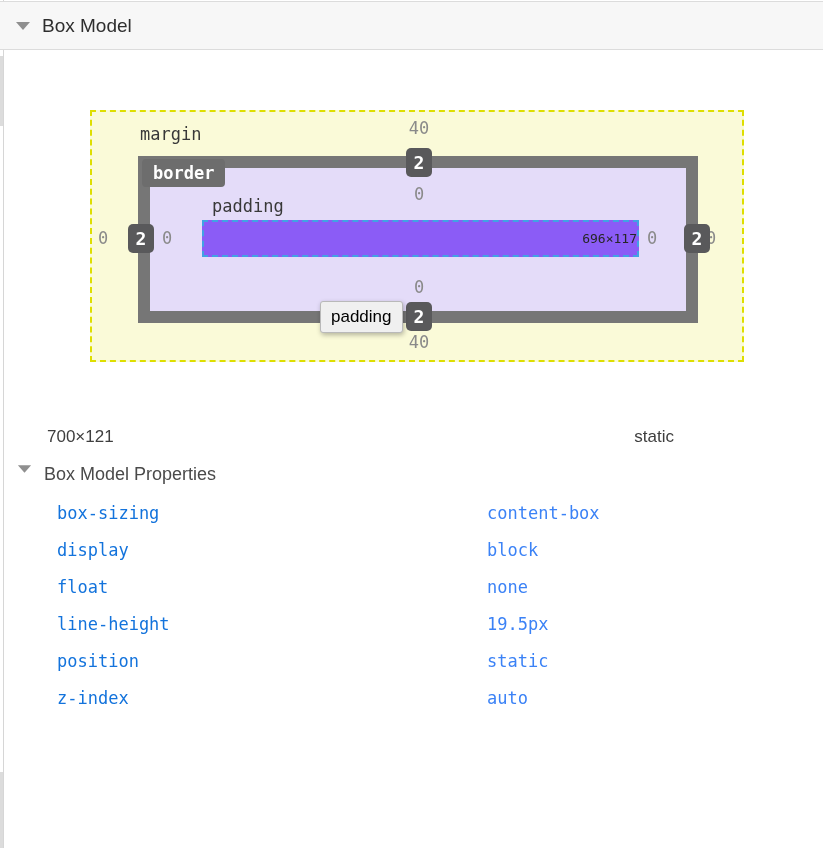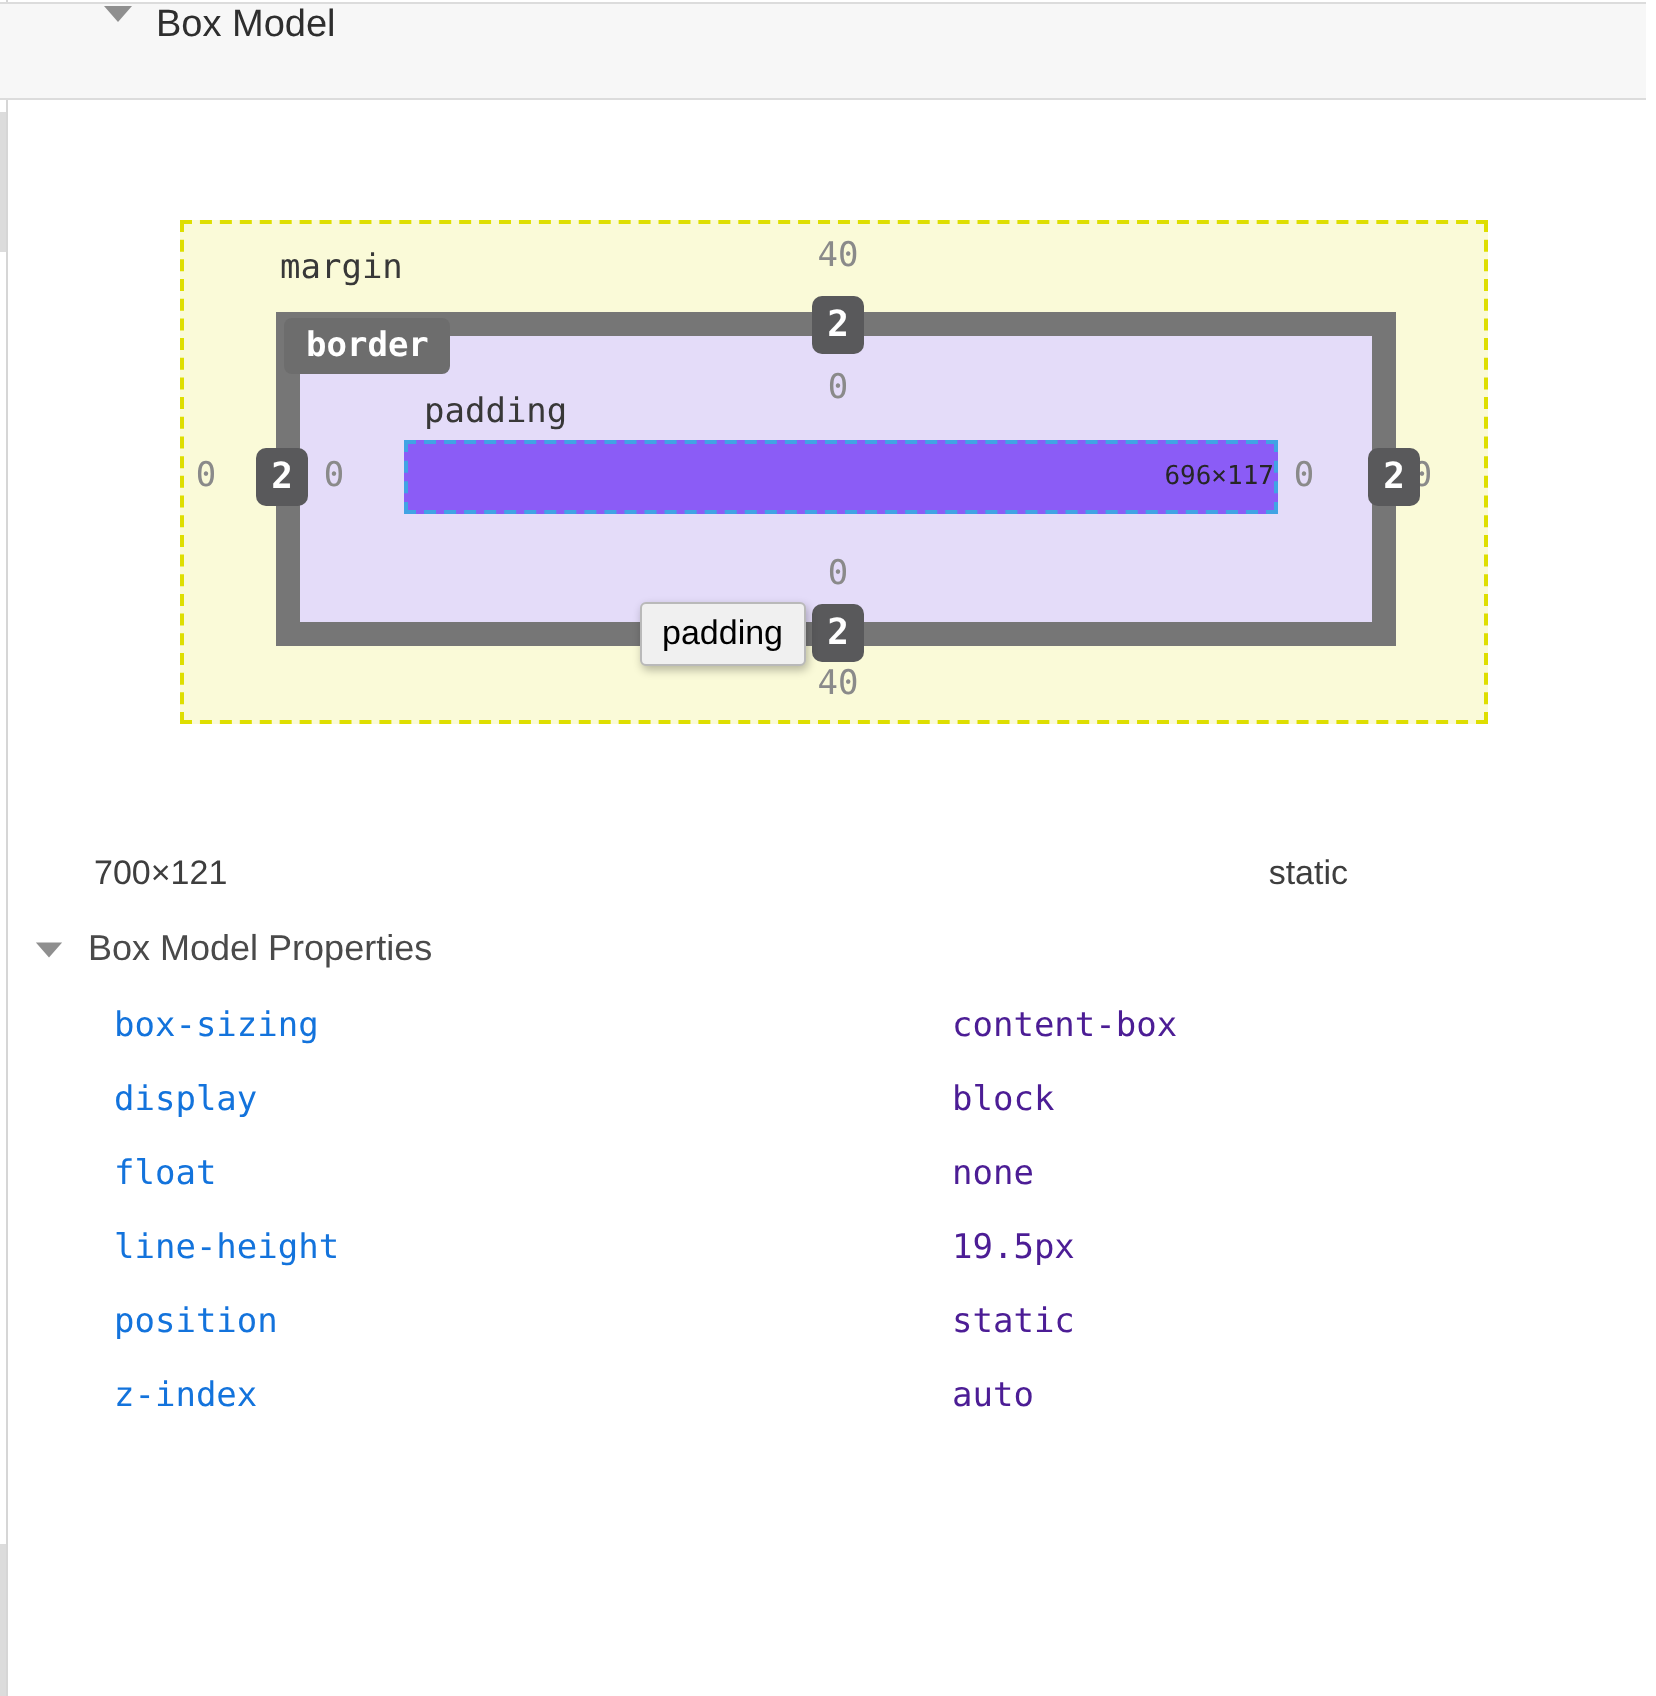--- a/index.html
+++ b/index.html
@@ -10,21 +10,21 @@
   .mono{font-family:"DejaVu Sans Mono","Liberation Mono",monospace;}
 
   
   .edge-line{position:absolute;left:3px;top:0;bottom:0;width:1px;background:#d6d6d6;}
   .edge-frag{position:absolute;left:0;width:3px;background:#dcdcdc;}
   .edge-frag.top{top:56px;height:70px;}
   .edge-frag.bottom{top:772px;height:76px;}
   .top-rule{position:absolute;left:0;top:1px;width:823px;height:1px;background:#dcdcdc;}
   .section-header{
     position:absolute;left:0;top:2px;width:823px;height:48px;background:#f7f7f7;
-    border-bottom:1px solid #dcdcdc;display:flex;box-sizing:border-box;padding-left:36px;
+    border-bottom:1px solid #dcdcdc;display:flex;align-items:center;box-sizing:border-box;
   }
   .section-header .tri{margin-left:15px;}
   .section-header .title{margin-left:11px;font-size:19px;color:#2e2e2e;}
   .tri{display:inline-block;line-height:0;}
 
   
   .margin-box{
     position:absolute;left:90px;top:110px;width:654px;height:252px;box-sizing:border-box;
     background:#fafad8;border:2px dashed #dede00;
   }
@@ -72,26 +72,26 @@
 
   
   .dims-row{
     position:absolute;left:0;top:424px;width:712px;height:26px;
     display:flex;justify-content:space-between;align-items:center;
     padding:0 38px 0 47px;box-sizing:border-box;
     font-size:17px;color:#3e3e3e;
   }
 
   
-  .props-header{position:absolute;left:17px;top:464px;display:flex;align-items:center;}
+  .props-header{position:absolute;left:17px;top:464px;display:flex;align-items:flex-start;}
   .props-header .title{margin-left:12px;font-size:18px;color:#4a4a4a;}
   .props-list{position:absolute;left:0;top:495px;width:688px;}
   .prop-row{height:37px;line-height:37px;font-size:17px;position:relative;}
   .prop-name{position:absolute;left:57px;color:#1373dc;}
-  .prop-value{position:absolute;left:476px;color:#4c1d95;}
+  .prop-value{position:absolute;left:487px;color:#3b82f6;}
 </style>
 </head>
 <body>
 
 <div class="edge-line"></div>
 <div class="edge-frag top"></div>
 <div class="edge-frag bottom"></div>
 <div class="top-rule"></div>
 
 <div class="section-header">

